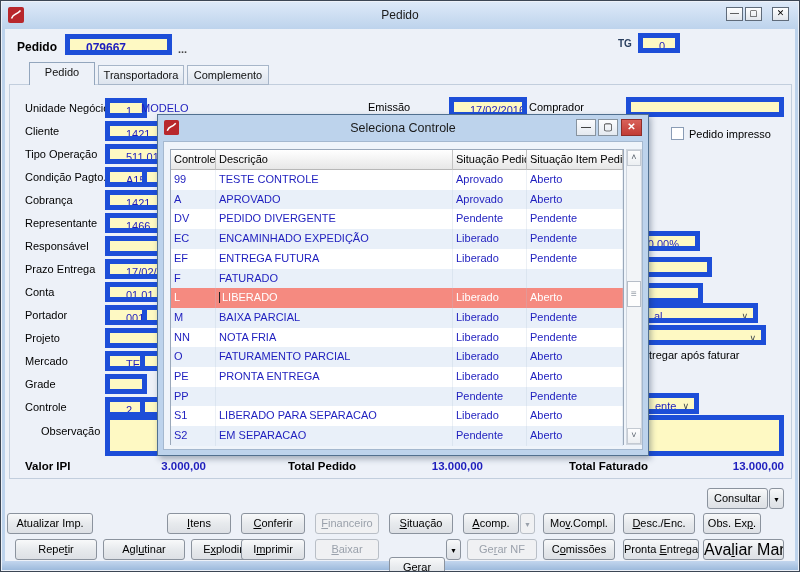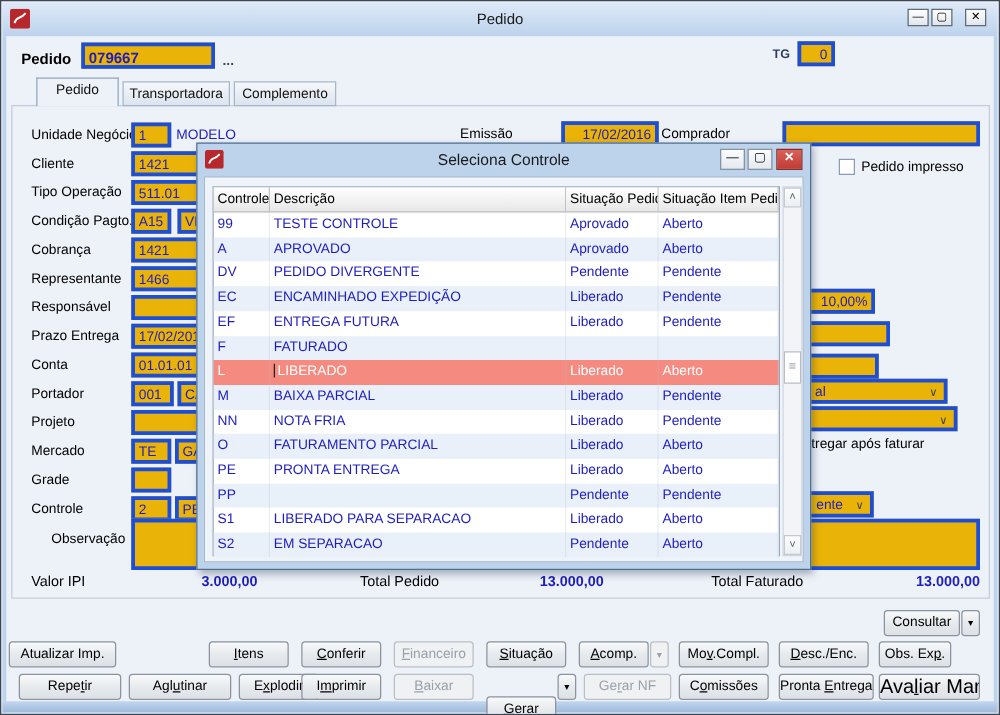--- a/index.html
+++ b/index.html
@@ -12,22 +12,22 @@
     background:linear-gradient(#dde9f8,#bdd3ec);}
   .titlebar .ttext{position:absolute;left:0;right:0;top:6px;text-align:center;font-size:12px;color:#1a1a1a;}
   .appicon{position:absolute;width:16px;height:16px;}
   .winbtn{position:absolute;top:5px;width:17px;height:14px;background:linear-gradient(#ffffff,#e2e6ec);
     border:1px solid #5f6b7a;text-align:center;line-height:11px;font-size:9px;color:#000;cursor:pointer;}
   .sidebar-frame{position:absolute;top:28px;bottom:1px;width:3px;background:#bdd3ec;}
   .bottom-frame{position:absolute;left:1px;right:1px;bottom:1px;height:9px;background:linear-gradient(#c3d6ee,#9dbadc);}
   
   .lbl{position:absolute;color:#000;}
   .blbl{position:absolute;color:#000;font-weight:bold;font-size:12px;}
-  .ibox{position:absolute;height:20px;background:#eab308;border:3px solid #1d4ed8;
-        color:#1e1ebe;padding:2px 3px;font-size:11px;overflow:hidden;white-space:nowrap;}
+  .ibox{position:absolute;height:20px;background:#fef9c3;border:5px solid #1d4ed8;
+        color:#1e1ebe;padding:2px 16px;font-size:11px;overflow:hidden;white-space:nowrap;}
   .num{text-align:right;}
   
   .tabpage{position:absolute;left:8px;top:83px;width:783px;height:395px;border:1px solid #c2cedd;background:transparent;}
   .tab{position:absolute;top:64px;height:20px;background:linear-gradient(#f5f8fc,#dde4ee);
        border:1px solid #a7b6c9;text-align:center;line-height:18px;}
   .tab.active{top:61px;height:23px;background:#edf1f8;border-color:#93a6bd;border-bottom:none;z-index:3;}
   
   .btn{position:absolute;height:21px;background:linear-gradient(#f8f9fa,#e7eaed 50%,#dde0e5);
        border:1px solid #8b939e;border-radius:3px;font-size:11px;color:#000;
        text-align:center;line-height:19px;cursor:pointer;overflow:hidden;white-space:nowrap;}
@@ -51,21 +51,21 @@
   .trow{display:grid;grid-template-columns:45px 237px 74px 96px;height:19.71px;color:#1e1ebe;}
   .trow.alt{background:#e9f0f9;}
   .trow .tc{padding:3px 0 0 3px;overflow:hidden;white-space:nowrap;border-right:1px solid rgba(180,195,215,.25);}
   .trow.sel{background:#f58a80;color:#fff;}
   .caret{display:inline-block;width:1px;height:11px;background:#222;margin-right:2px;vertical-align:-2px;}
   .sb{position:absolute;left:462px;top:7px;width:16px;height:296px;background:#f2f4f7;border:1px solid #cfd6df;}
   .sbar{position:absolute;left:0;width:14px;height:16px;background:linear-gradient(#fdfdfe,#eceff2);
         border:1px solid #c4cad2;text-align:center;line-height:13px;font-size:9px;color:#57606b;cursor:pointer;}
   .sthumb{position:absolute;left:0;top:131px;width:14px;height:26px;background:#fdfdfd;border:1px solid #b6bdc7;
         text-align:center;line-height:24px;color:#9aa1ab;font-size:10px;cursor:grab;}
-  .totlbl{position:absolute;font-weight:normal;font-size:11.5px;color:#000;}
+  .totlbl{position:absolute;font-weight:bold;font-size:11.5px;color:#000;}
   .totval{position:absolute;font-weight:bold;font-size:11.5px;color:#1e1ebe;text-align:right;}
   .checkbox{position:absolute;width:13px;height:13px;background:#fff;border:1px solid #8a9cb5;cursor:pointer;}
 </style>
 </head>
 <body>
 
 <div class="win">
 
   <div class="titlebar">
     <span class="appicon" style="left:6px;top:5px;">

